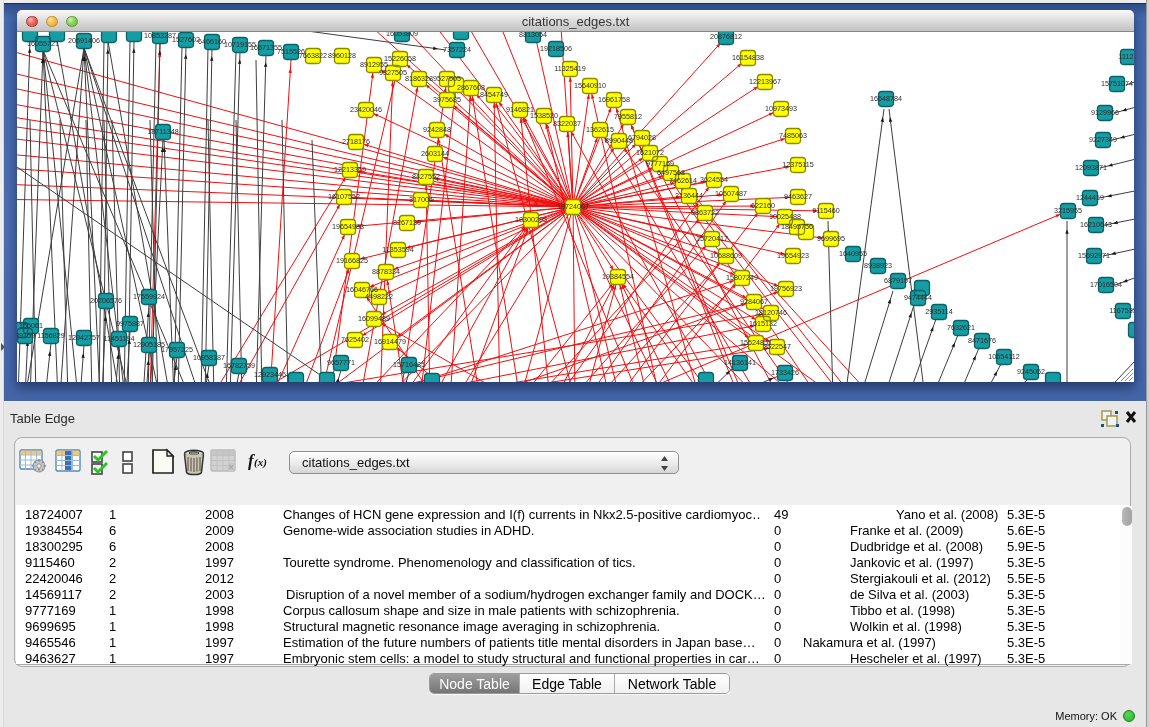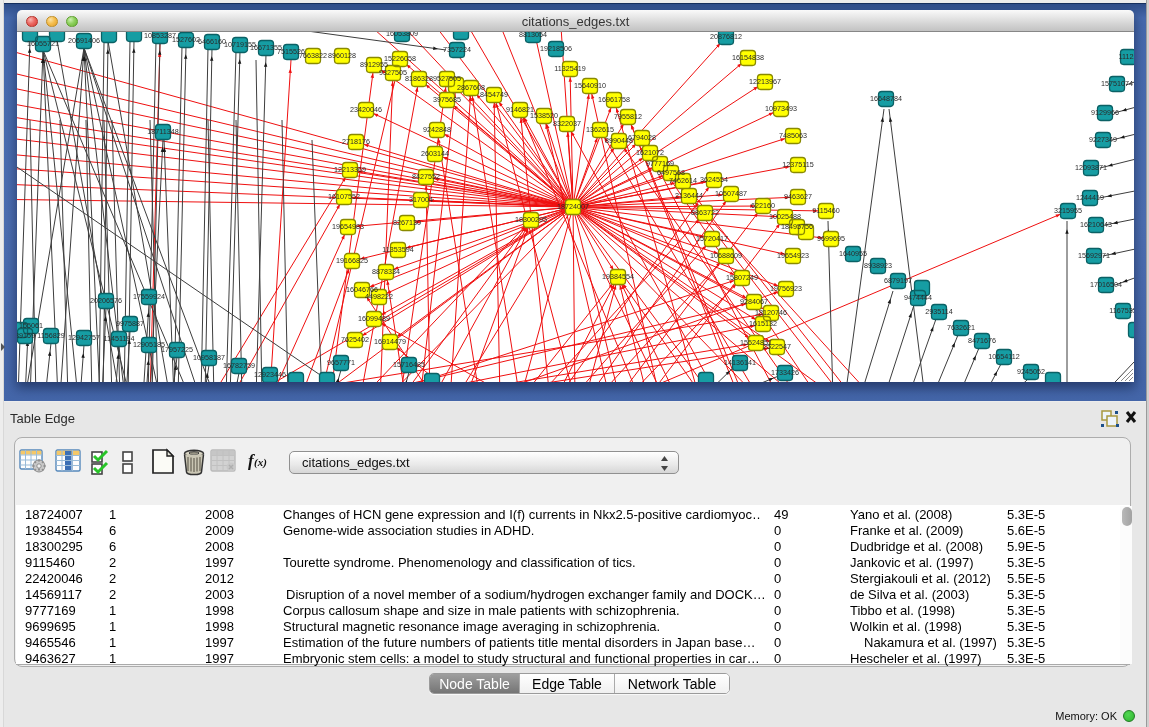--- a/index.html
+++ b/index.html
@@ -250,21 +250,21 @@
         <path d="M4.5 0L8 5H1z" fill="#444"></path>
         <path d="M4.5 15L8 10H1z" fill="#444"></path>
       </svg></div>
  <div id="tbody">
 <div class="trow" style="top:2px">
 <span style="left:9px">18724007</span>
         <span style="left:93px">1</span>
         <span style="left:189px">2008</span>
 <span style="left:267px;width:478px;overflow:hidden;white-space:nowrap">Changes of HCN gene expression and I(f) currents in Nkx2.5‑positive cardiomyoc…</span>
 <span style="left:758px">49</span>
-        <span style="left:834px">Yano et al. (2008)</span>
+        <span style="left:880px">Yano et al. (2008)</span>
         <span style="left:991px">5.3E‑5</span>
 </div>
 <div class="trow" style="top:18px">
 <span style="left:9px">19384554</span>
         <span style="left:93px">6</span>
         <span style="left:189px">2009</span>
 <span style="left:267px;width:478px;overflow:hidden;white-space:nowrap">Genome‑wide association studies in ADHD.</span>
 <span style="left:758px">0</span>
         <span style="left:834px">Franke et al. (2009)</span>
         <span style="left:991px">5.6E‑5</span>
@@ -320,21 +320,21 @@
 <span style="left:758px">0</span>
         <span style="left:834px">Wolkin et al. (1998)</span>
         <span style="left:991px">5.3E‑5</span>
 </div>
 <div class="trow" style="top:130px">
 <span style="left:9px">9465546</span>
         <span style="left:93px">1</span>
         <span style="left:189px">1997</span>
 <span style="left:267px;width:478px;overflow:hidden;white-space:nowrap">Estimation of the future numbers of patients title mental disorders in Japan base…</span>
 <span style="left:758px">0</span>
-        <span style="left:848px">Nakamura et al. (1997)</span>
+        <span style="left:787px">Nakamura et al. (1997)</span>
         <span style="left:991px">5.3E‑5</span>
 </div>
 <div class="trow" style="top:146px">
 <span style="left:9px">9463627</span>
         <span style="left:93px">1</span>
         <span style="left:189px">1997</span>
 <span style="left:267px;width:478px;overflow:hidden;white-space:nowrap">Embryonic stem cells: a model to study structural and functional properties in car…</span>
 <span style="left:758px">0</span>
         <span style="left:834px">Hescheler et al. (1997)</span>
         <span style="left:991px">5.3E‑5</span>

